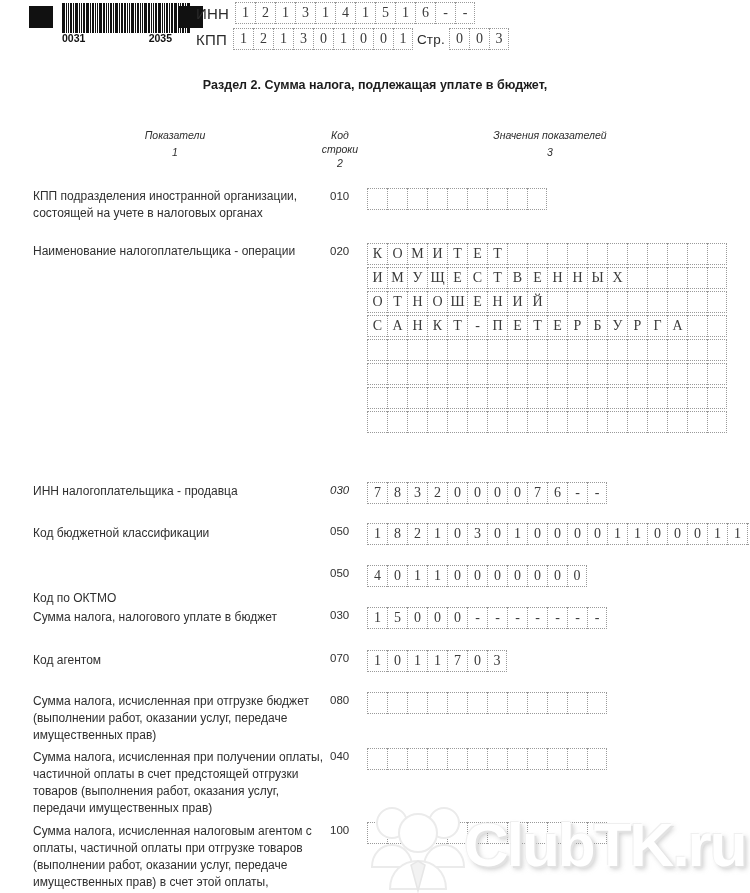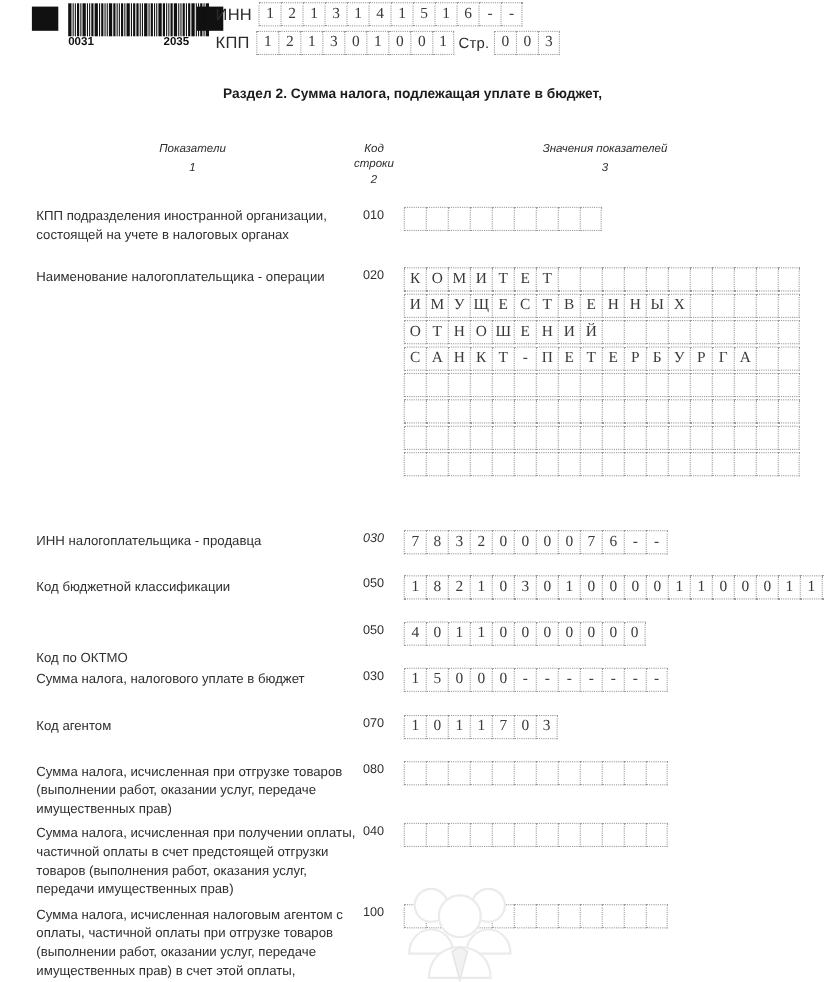--- a/index.html
+++ b/index.html
@@ -497,21 +497,21 @@
         <span class="cell">1</span>
         <span class="cell">0</span>
         <span class="cell">1</span>
         <span class="cell">1</span>
         <span class="cell">7</span>
         <span class="cell">0</span>
         <span class="cell">3</span>
       </div>
     </div>
     <div class="row" style="top: 692px;">
-      <div class="rlabel" style="top: 1px;">Сумма налога, исчисленная при отгрузке товаров (выполнении работ, оказании услуг, передаче имущественных прав)</div>
+      <div class="rlabel" style="top: 1px;">Сумма налога, исчисленная при отгрузке бюджет (выполнении работ, оказании услуг, передаче имущественных прав)</div>
       <div class="rcode" style="top: 2px;">080</div>
       <div class="cells rcells">
         <span class="cell"></span>
         <span class="cell"></span>
         <span class="cell"></span>
         <span class="cell"></span>
         <span class="cell"></span>
         <span class="cell"></span>
         <span class="cell"></span>
         <span class="cell"></span>
@@ -564,13 +564,14 @@
     <g fill="#ffffff" stroke="#ebebeb" stroke-width="2">
       <circle cx="24" cy="34" r="15"></circle>
       <path d="M4 78c0-13 9-22 20-22s20 9 20 22z"></path>
       <circle cx="76" cy="34" r="15"></circle>
       <path d="M56 78c0-13 9-22 20-22s20 9 20 22z"></path>
       <circle cx="50" cy="44" r="19"></circle>
       <path d="M22 100c0-17 12-28 28-28s28 11 28 28z"></path>
     </g>
     <path d="M50 72l7 4-7 26-7-26z" fill="#f2f2f2" stroke="#e6e6e6" stroke-width="1.5"></path>
   </svg>
+  <div class="wm-text">ClubTK.ru</div>
 </div>
 
 </body></html>

